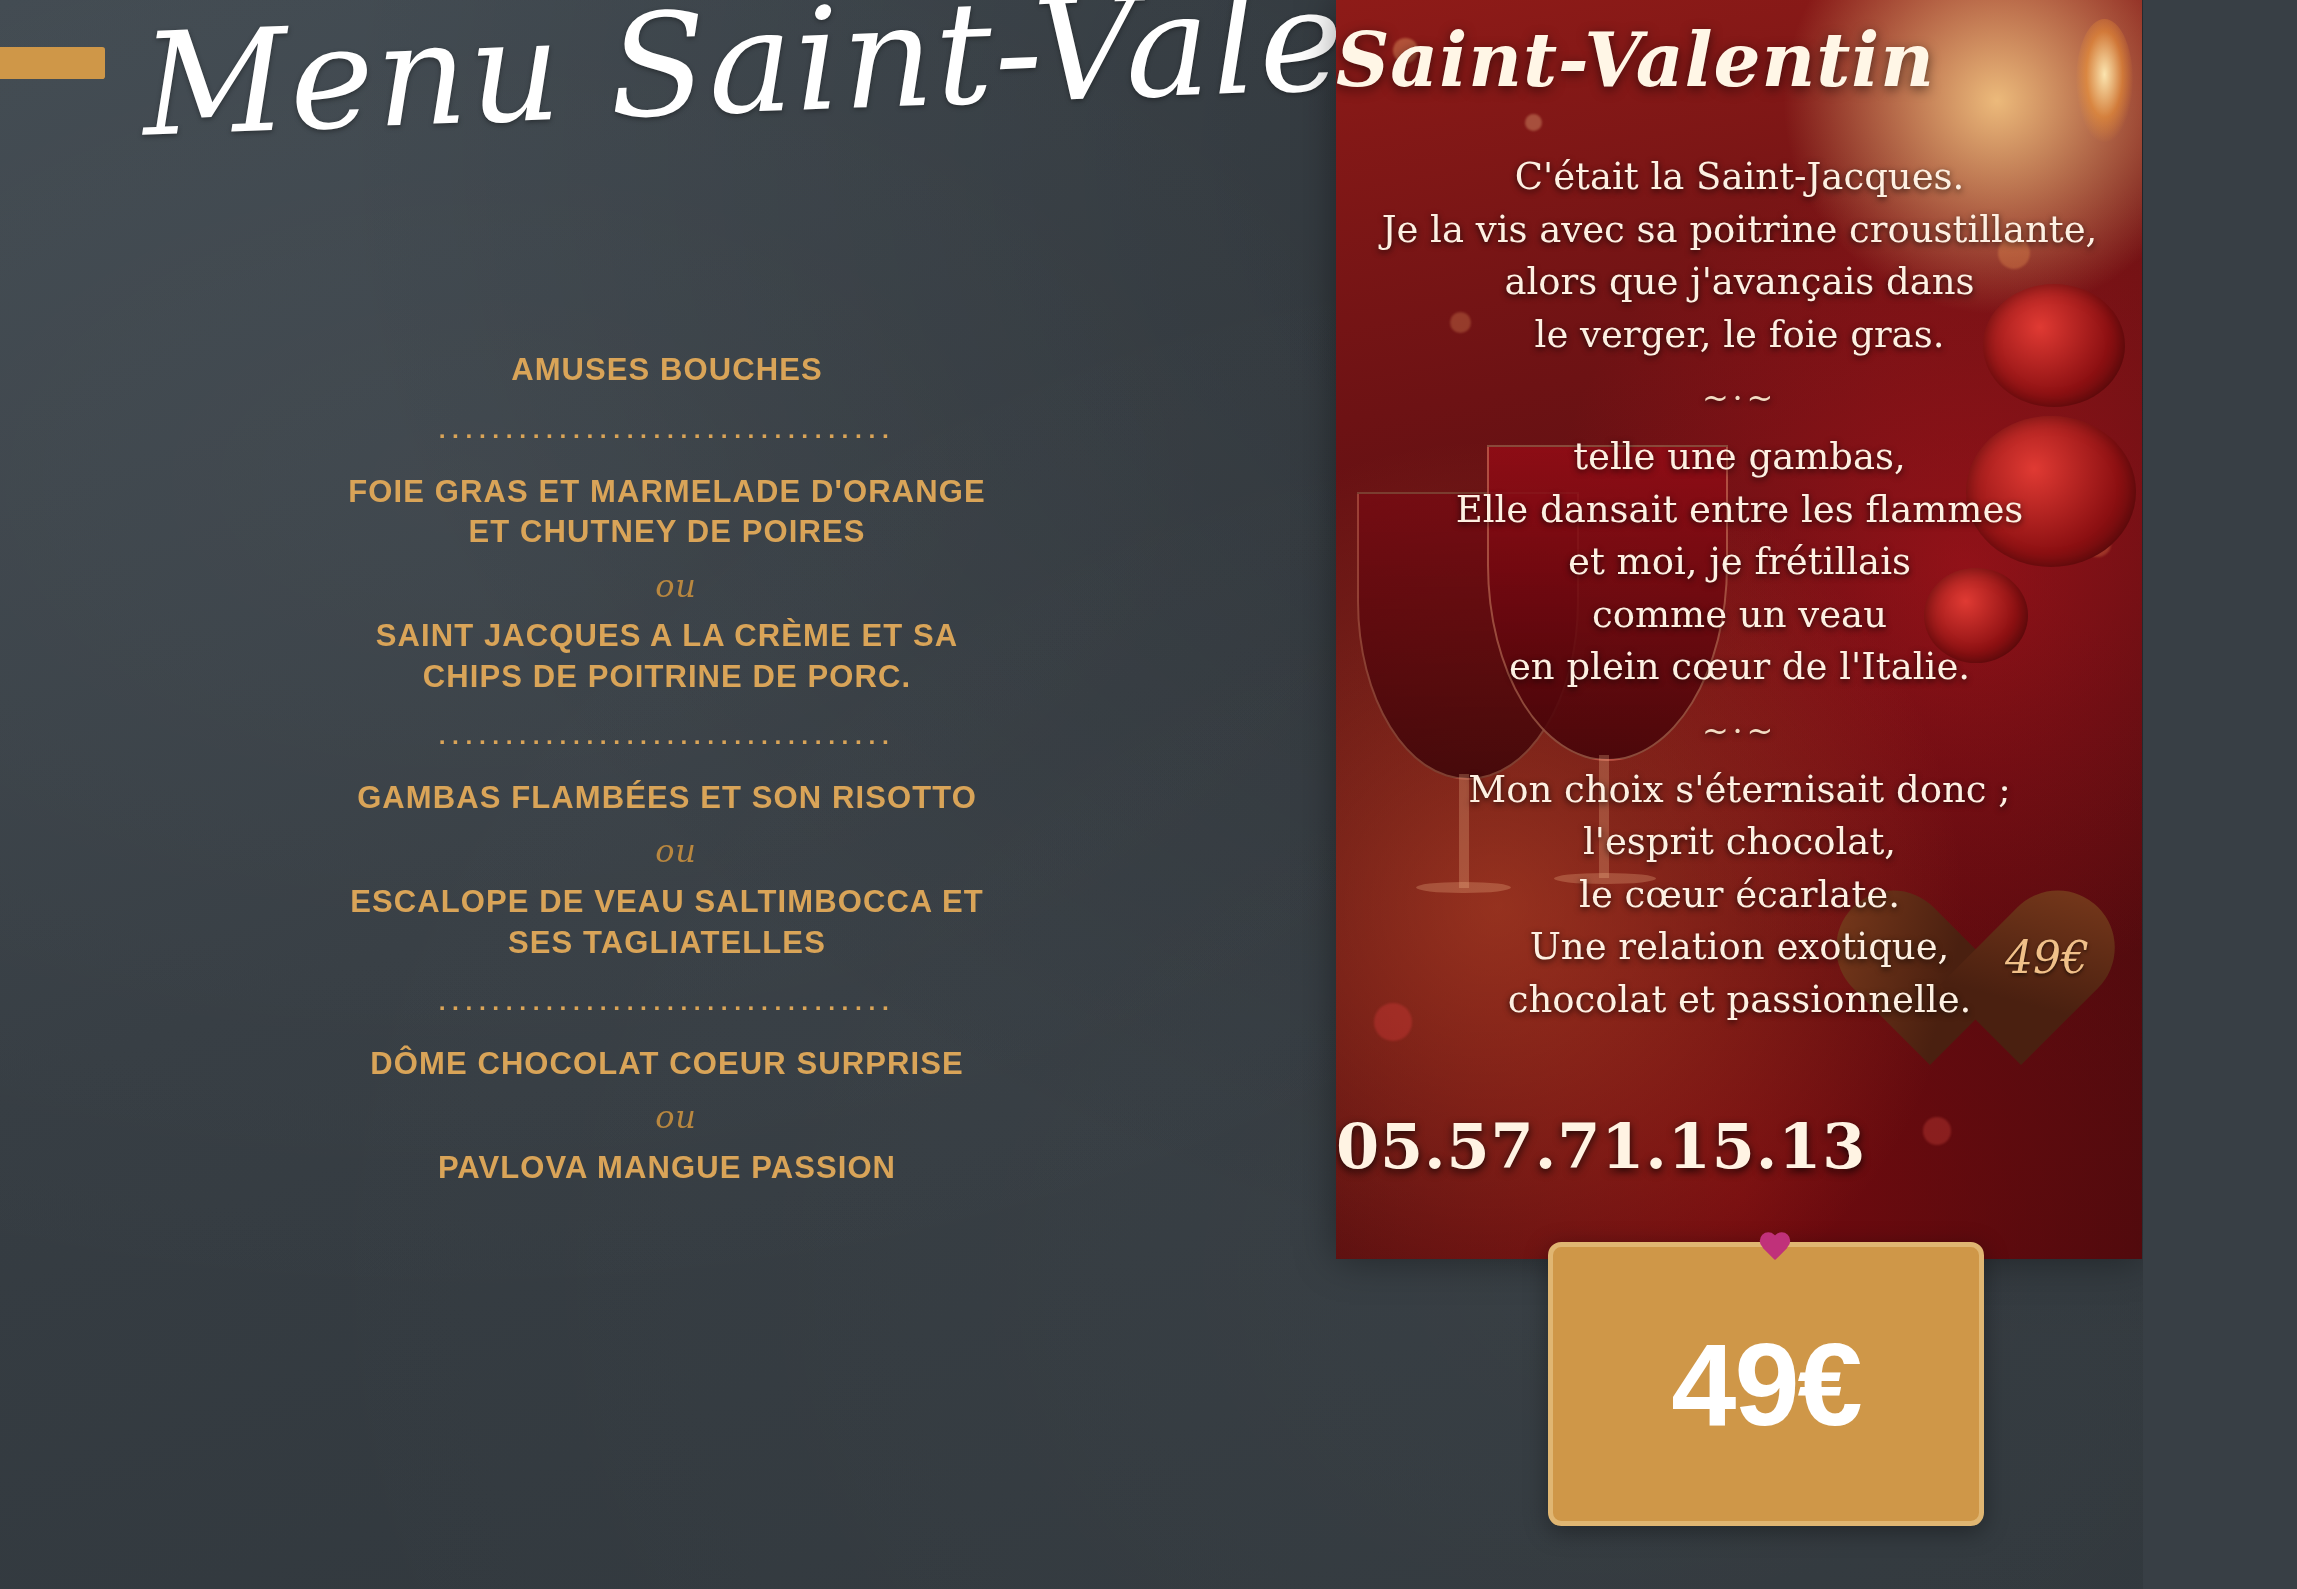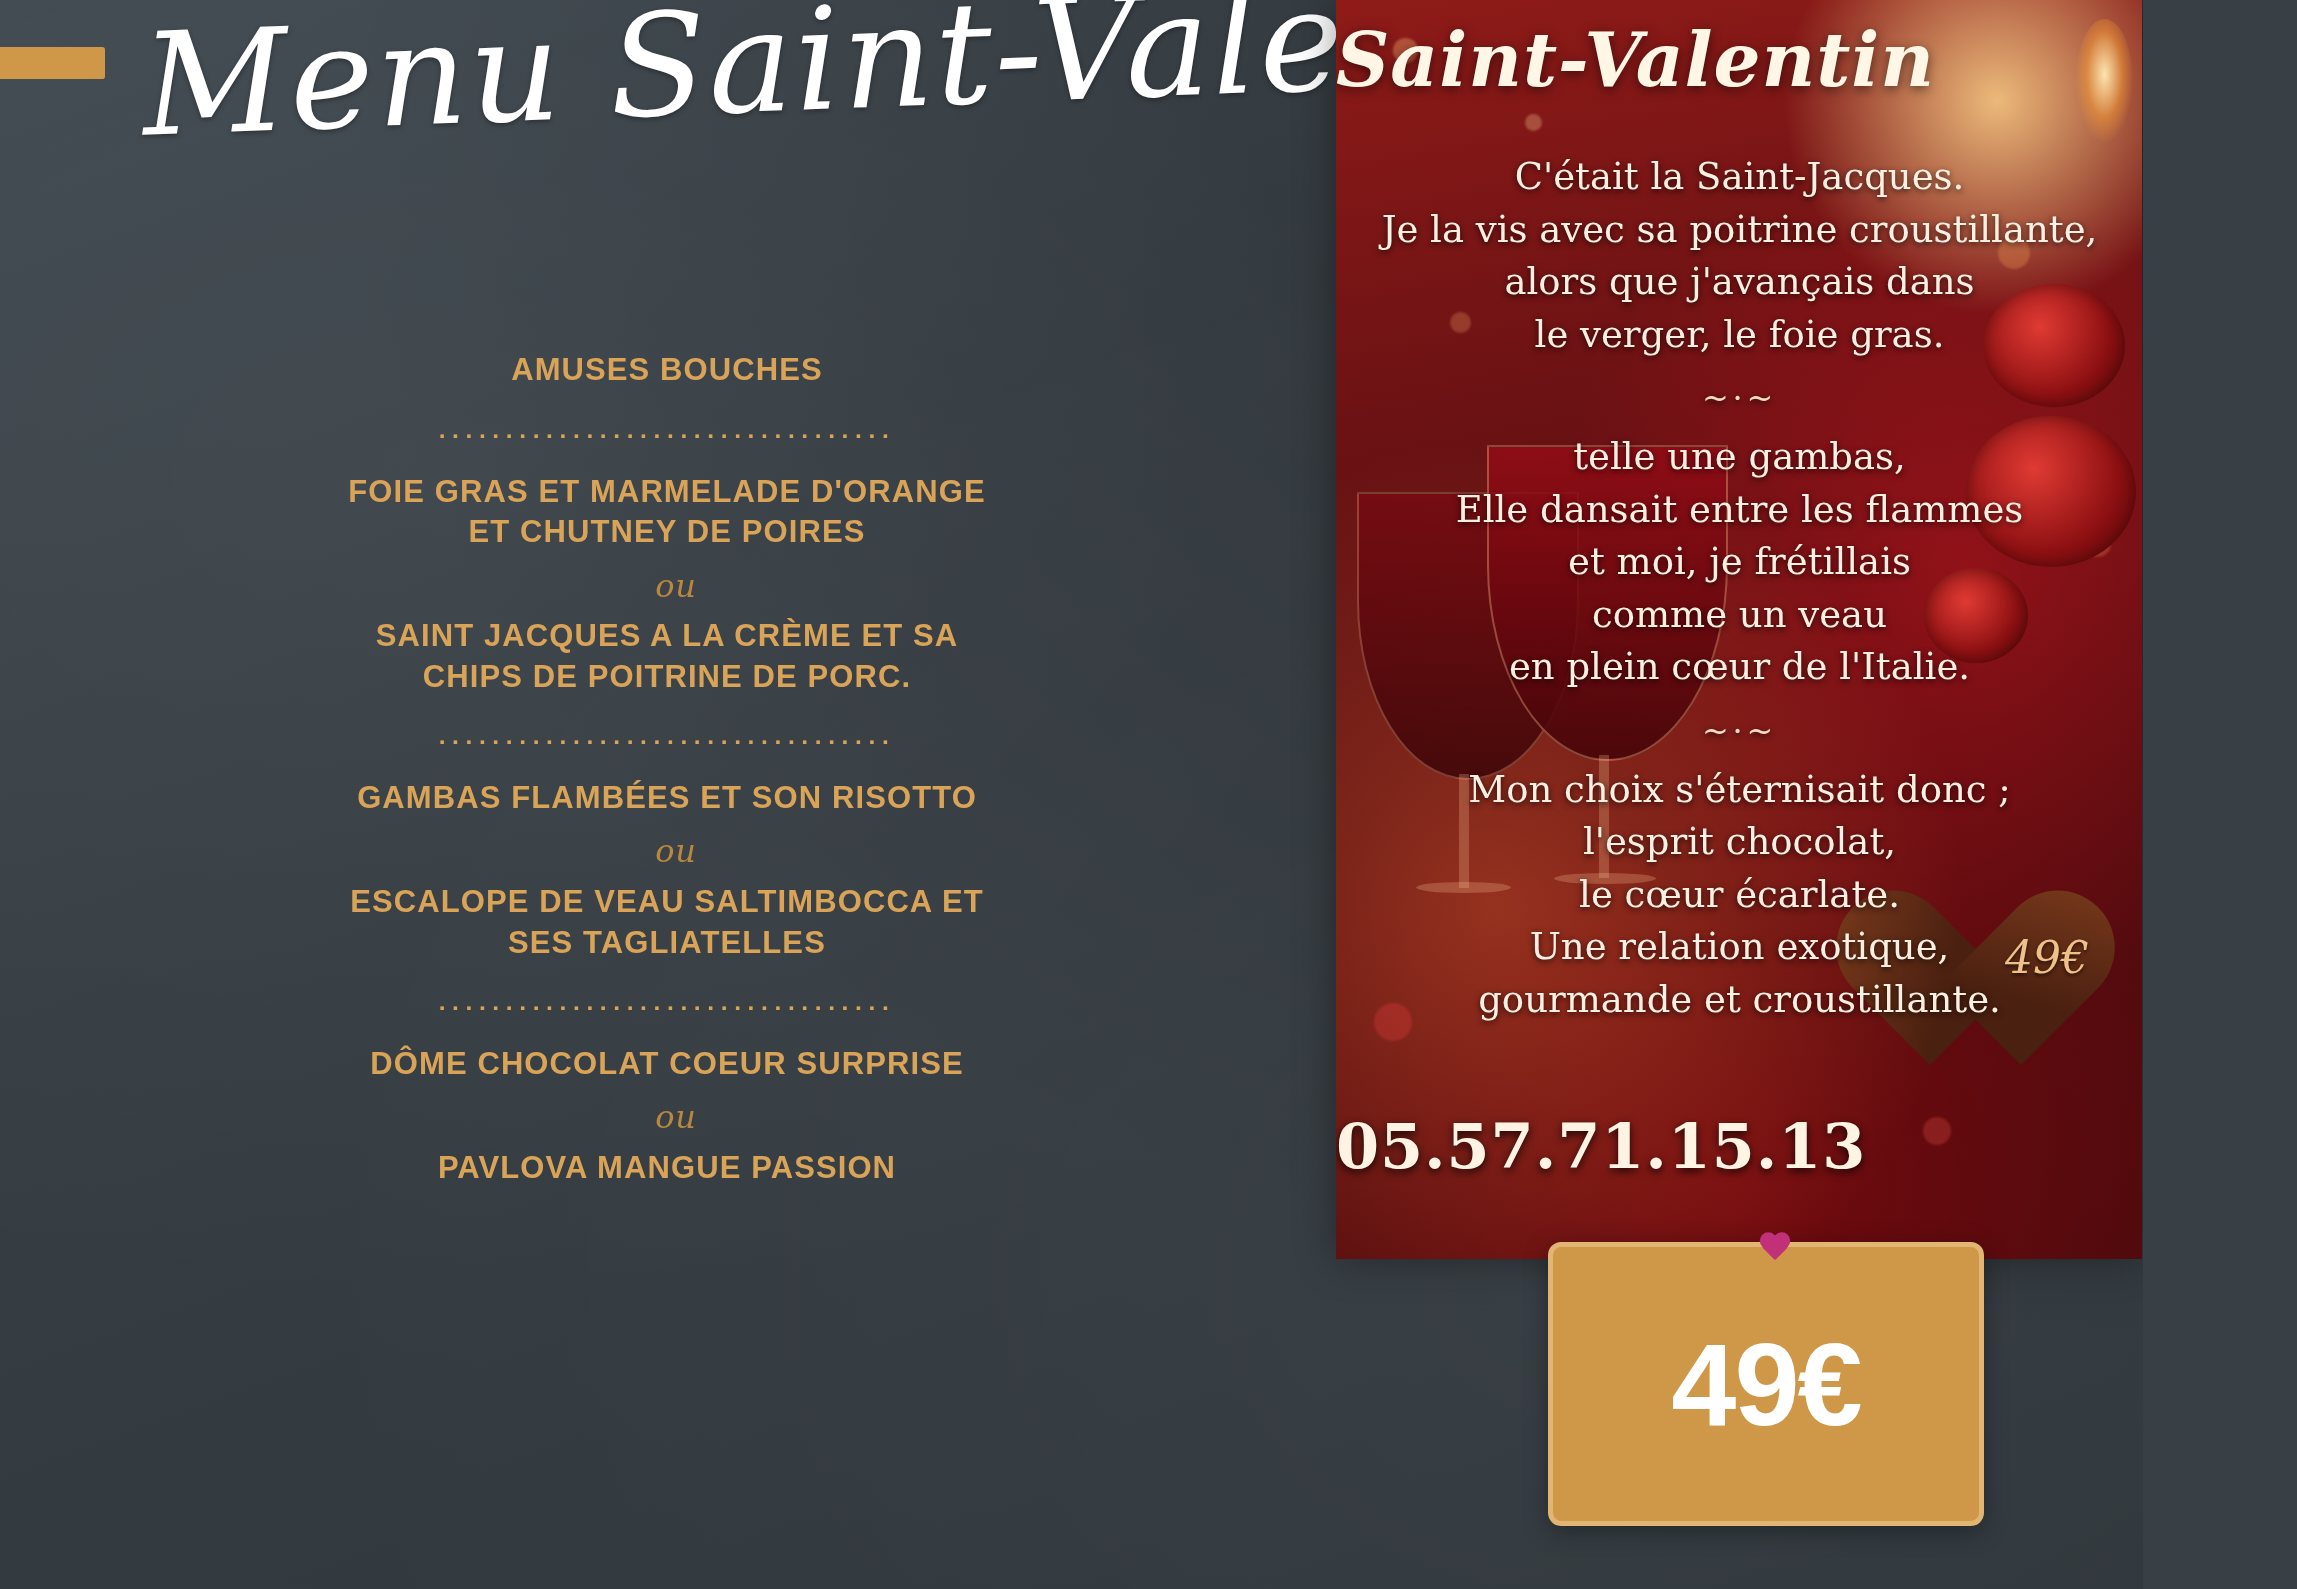--- a/index.html
+++ b/index.html
@@ -285,21 +285,21 @@
     <p>telle une gambas,</p>
     <p>Elle dansait entre les flammes</p>
     <p>et moi, je frétillais</p>
     <p>comme un veau</p>
     <p>en plein cœur de l'Italie.</p>
     <div class="sep">~·~</div>
     <p>Mon choix s'éternisait donc ;</p>
     <p>l'esprit chocolat,</p>
     <p>le cœur écarlate.</p>
     <p>Une relation exotique,</p>
-    <p>gourmande et croustillante.</p>
+    <p>chocolat et passionnelle.</p>
   </div>
 
   <div class="phone">05.57.71.15.13</div>
 </div>
 
 <div class="filler-right"></div>
 
 <div class="mini-heart"></div>
 
 <div class="price-badge">

